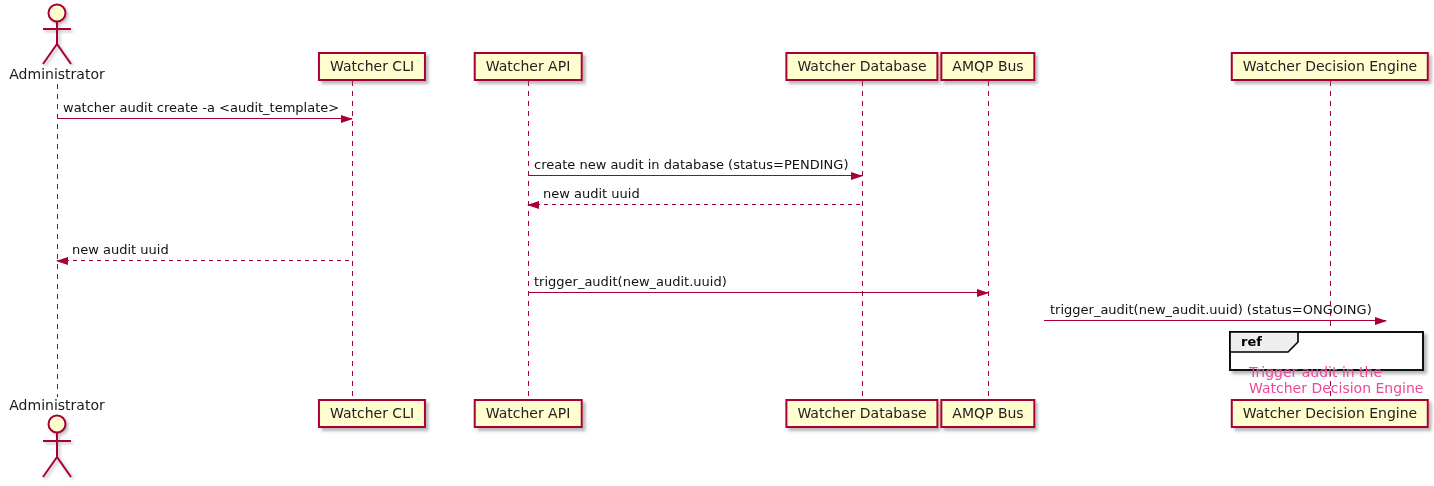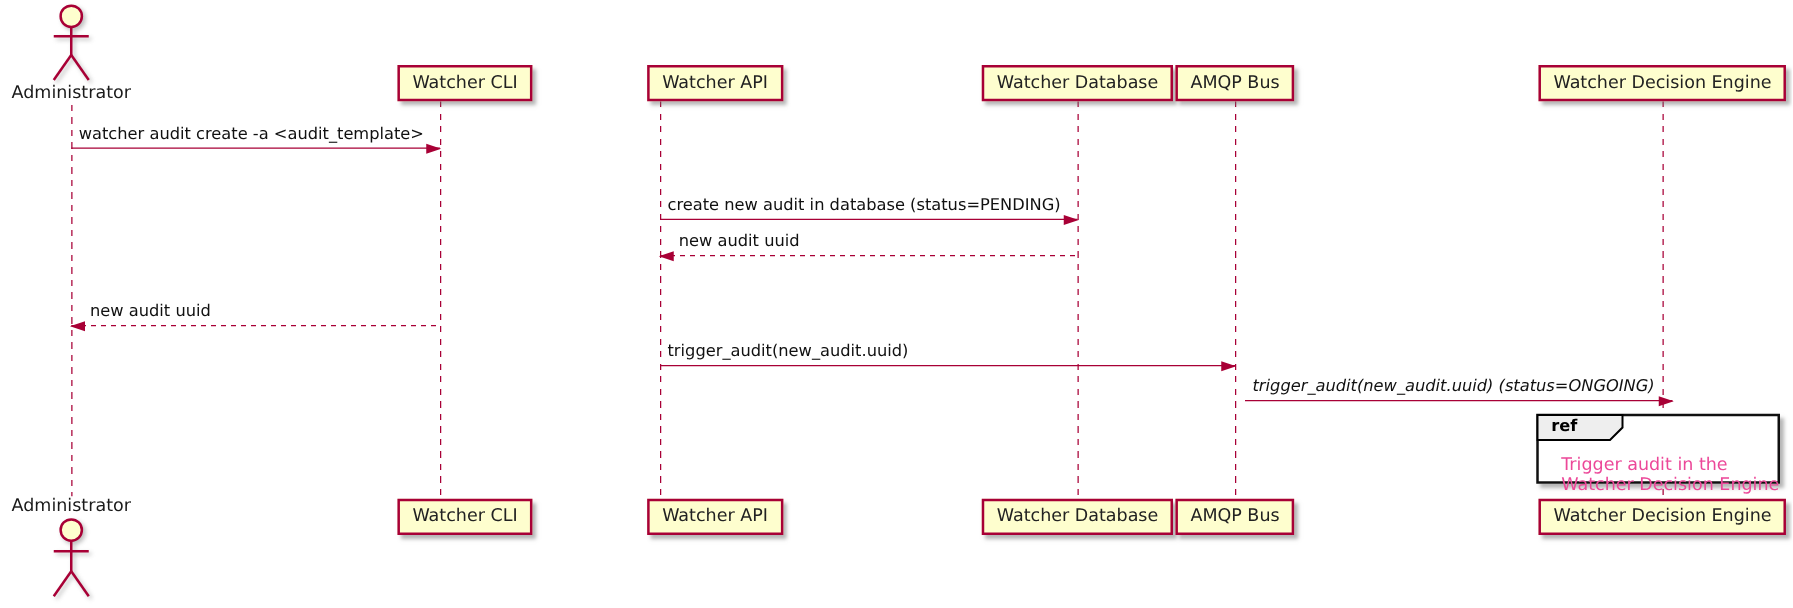--- a/index.html
+++ b/index.html
@@ -24,21 +24,21 @@
   
   .pbox {
     position:absolute; transform:translateX(-50%);
     background:#FEFECE; border:2px solid #A80036;
     padding:4px 10px; font-size:14px; line-height:17px; white-space:nowrap;
     box-shadow:3px 3px 3px rgba(110,110,110,.5); z-index:2; color:#222;
   }
   .pbox.top { top:52px; }
   .pbox.bot { top:399px; }
   #pb-cli-t,#pb-cli-b   { left:372px; }
-  #pb-api-t,#pb-api-b   { left:528px;margin-left:44px; }
+  #pb-api-t,#pb-api-b   { left:528px; }
   #pb-db-t,#pb-db-b     { left:862px; }
   #pb-amqp-t,#pb-amqp-b { left:988px; }
   #pb-wde-t,#pb-wde-b   { left:1330px; }
 
   
   .actor-label {
     position:absolute; transform:translateX(-50%); left:57px;
     font-size:14px; white-space:nowrap; z-index:2;
   }
   #actor-label-top { top:66px; }
@@ -65,25 +65,25 @@
   .ah.r { right:-1px; border-left:12px solid #A80036; }
   .ah.l { left:-1px;  border-right:12px solid #A80036; }
 
   #m1 { top:99px;  left:57px;  width:295px; }
   #m2 { top:128px; left:352px; width:176px; }
   #m3 { top:156px; left:528px; width:334px; }
   #m4 { top:185px; left:528px; width:334px; }
   #m5 { top:214px; left:352px; width:176px; }
   #m6 { top:241px; left:57px;  width:295px; }
   #m7 { top:273px; left:528px; width:460px;text-align:right; }
-  #m8 { top:301px; left:996px; width:342px;font-style:italic; }
+  #m8 { top:301px; left:1044px; width:342px; }
 
   
   #ref-box {
-    position:absolute; left:1229px; top:331px; width:195px; height:56px;
+    position:absolute; left:1229px; top:331px; width:195px; height:40px;
     box-sizing:border-box; background:#ffffff; border:2px solid #101010;
     box-shadow:3px 3px 3px rgba(110,110,110,.5); z-index:4;padding-left:32px;
   }
   #ref-tab-svg { position:absolute; left:-2px; top:-2px; }
   #ref-keyword {
     position:absolute; left:10px; top:1px; font-size:13px; font-weight:bold;
     color:#000;
   }
   #ref-text { position:absolute; left:18px; top:31px; font-size:14px;
     line-height:16px; color:#ec4899; white-space:nowrap; }

